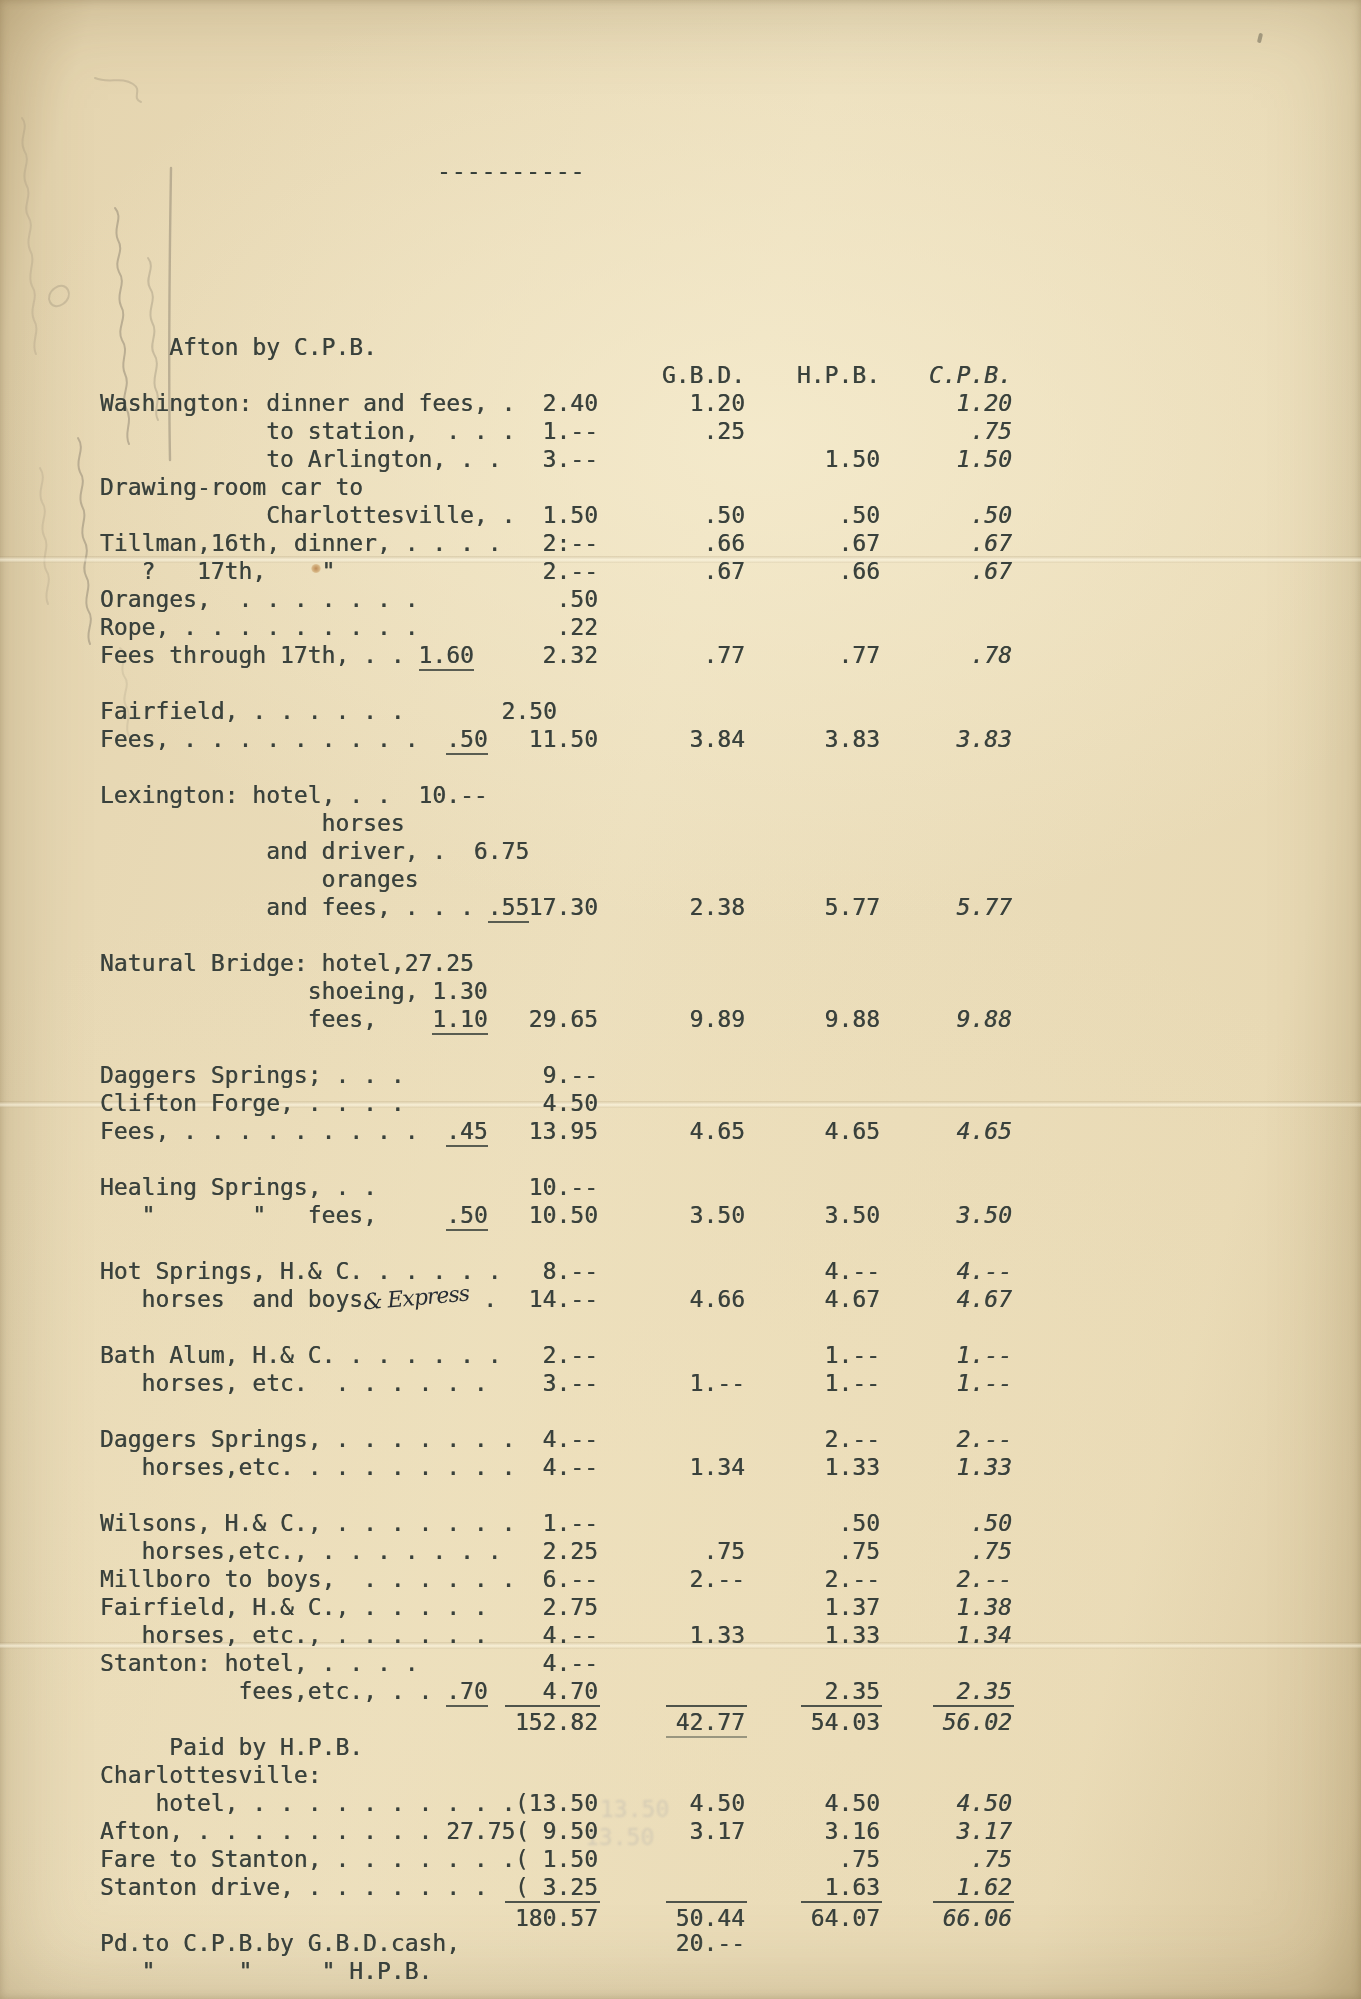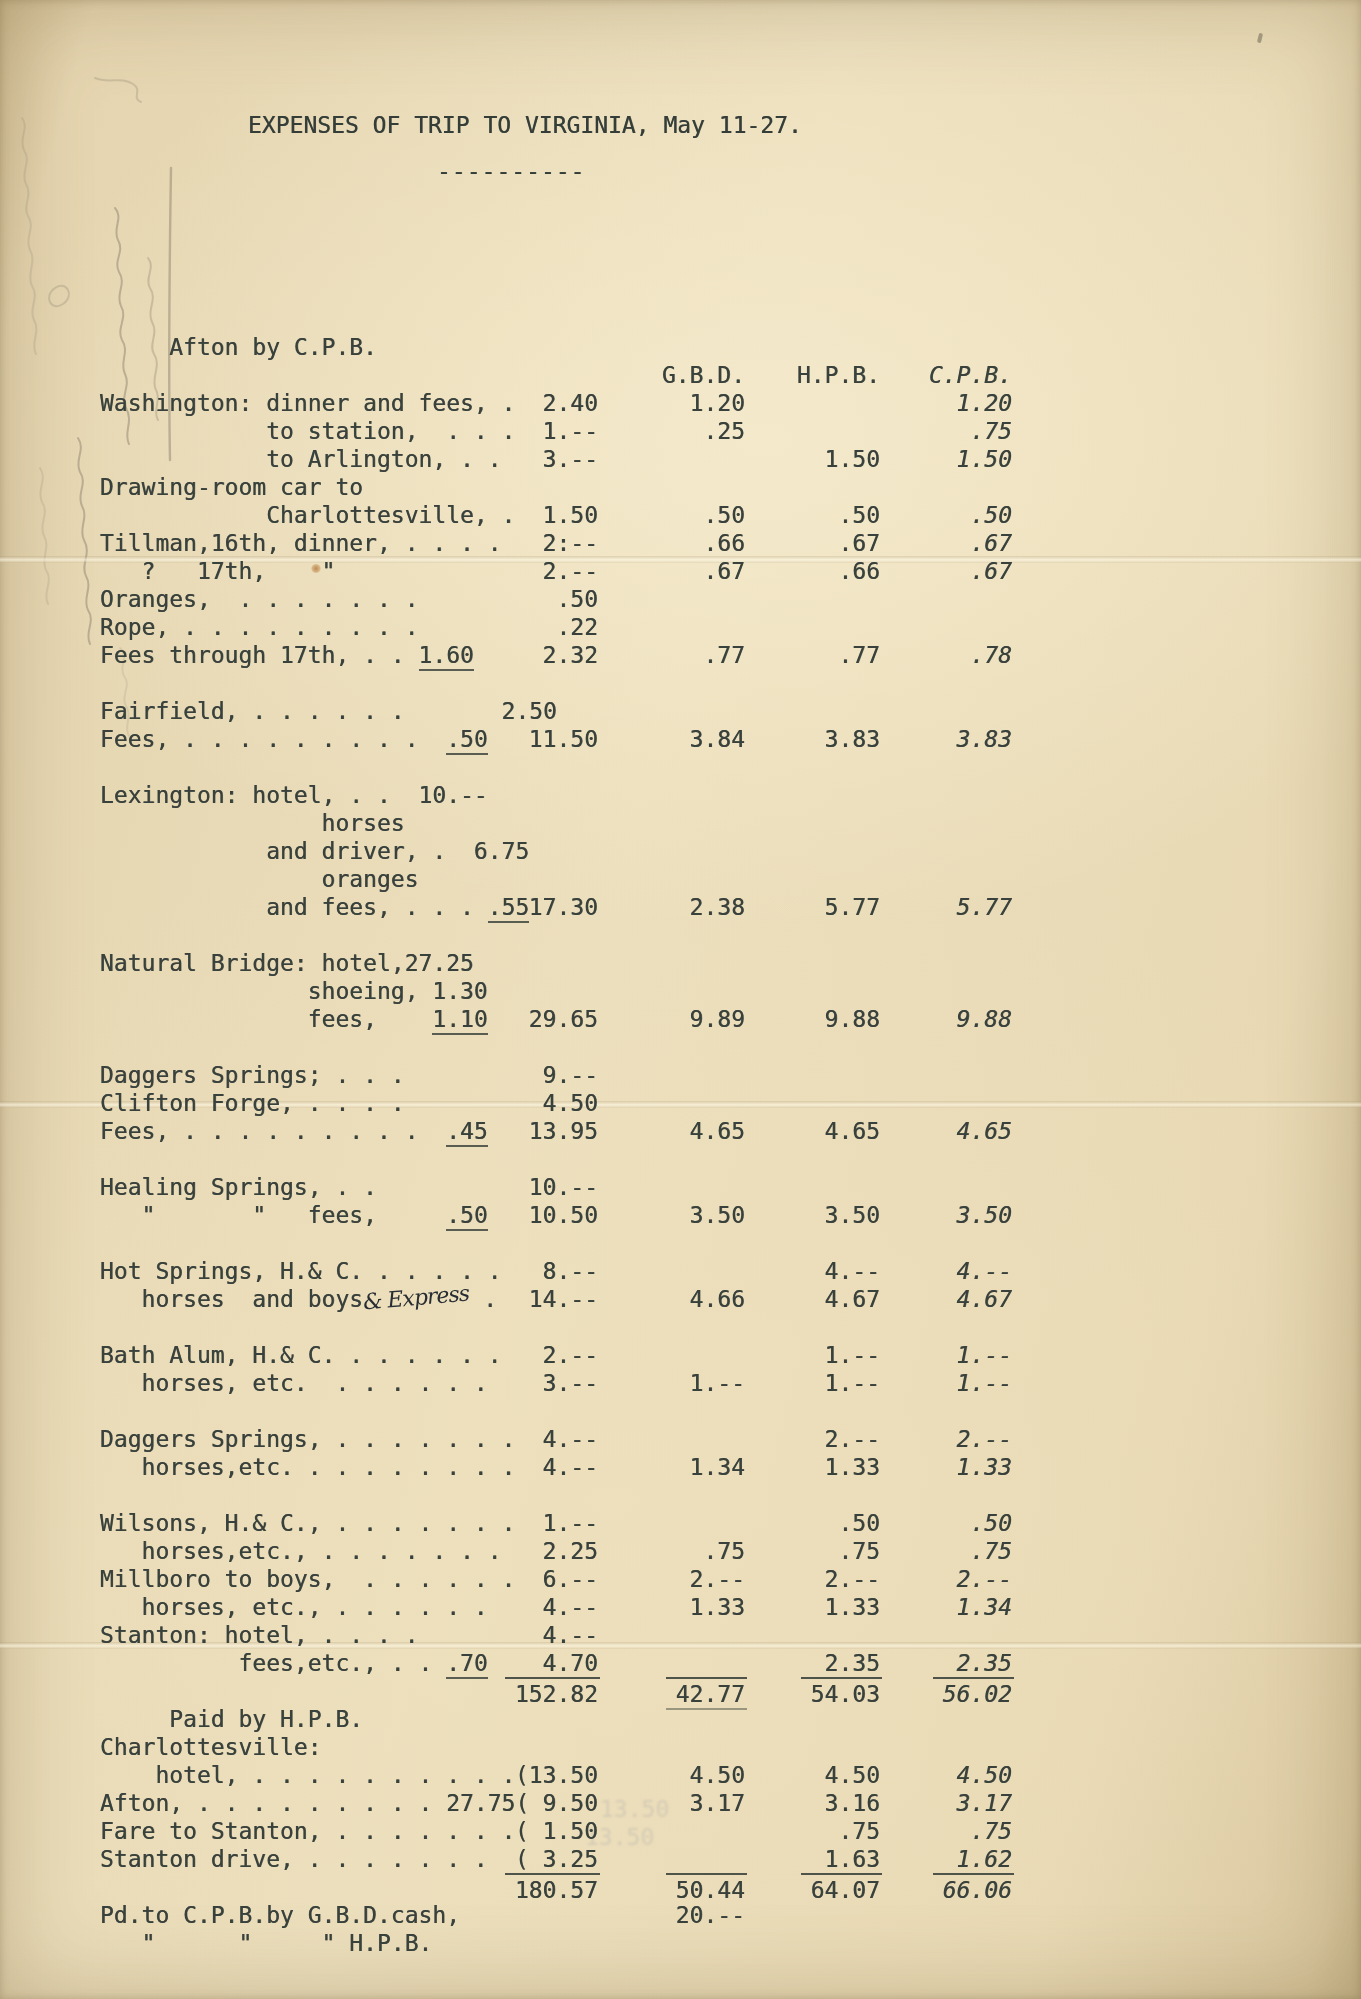--- a/index.html
+++ b/index.html
@@ -57,21 +57,20 @@
       <path d="M120 600 c10 8 -2 18 4 28 c8 10 -4 20 2 30 c7 10 -3 20 3 30" opacity=".35"></path>
     </g>
   </svg>
 
   <div class="crease" style="top:556px"></div>
   <div class="crease" style="top:1101px"></div>
   <div class="crease" style="top:1642px"></div>
   <div class="stain"></div>
   <div class="mark"></div>
 
-  <div class="title">EXPENSES OF TRIP TO VIRGINIA, May 11-27.</div>
   <div class="dashes">----------</div>
 
   <div class="ghost" style="left:600px;top:1796px">13.50</div>
   <div class="ghost" style="left:585px;top:1824px">13.50</div>
 
   <div class="flow">
     <div class="line"><span class="lbl">     Afton by C.P.B.</span></div>
     <div class="line hdr"><span class="c gbd">G.B.D.</span><span class="c hpb">H.P.B.</span><span class="c cpb">C.P.B.</span></div>
 
     <div class="line"><span class="lbl">Washington: dinner and fees, .</span><span class="ul"></span><span class="c sum">2.40</span><span class="c gbd">1.20</span><span class="c hpb"></span><span class="c cpb">1.20</span></div>
@@ -110,20 +109,21 @@
     <div class="line blank"></div>
     <div class="line"><span class="lbl">Bath Alum, H.&amp; C. . . . . . . </span><span class="c sum">2.--</span><span class="c gbd"></span><span class="c hpb">1.--</span><span class="c cpb">1.--</span></div>
     <div class="line"><span class="lbl">   horses, etc.  . . . . . . </span><span class="c sum">3.--</span><span class="c gbd">1.--</span><span class="c hpb">1.--</span><span class="c cpb">1.--</span></div>
     <div class="line blank"></div>
     <div class="line"><span class="lbl">Daggers Springs, . . . . . . . </span><span class="c sum">4.--</span><span class="c gbd"></span><span class="c hpb">2.--</span><span class="c cpb">2.--</span></div>
     <div class="line"><span class="lbl">   horses,etc. . . . . . . . . </span><span class="c sum">4.--</span><span class="c gbd">1.34</span><span class="c hpb">1.33</span><span class="c cpb">1.33</span></div>
     <div class="line blank"></div>
     <div class="line"><span class="lbl">Wilsons, H.&amp; C., . . . . . . . </span><span class="c sum">1.--</span><span class="c gbd"></span><span class="c hpb">.50</span><span class="c cpb">.50</span></div>
     <div class="line"><span class="lbl">   horses,etc., . . . . . . . </span><span class="c sum">2.25</span><span class="c gbd">.75</span><span class="c hpb">.75</span><span class="c cpb">.75</span></div>
     <div class="line"><span class="lbl">Millboro to boys,  . . . . . . </span><span class="c sum">6.--</span><span class="c gbd">2.--</span><span class="c hpb">2.--</span><span class="c cpb">2.--</span></div>
+    <div class="line"><span class="lbl">Fairfield, H.&amp; C., . . . . . </span><span class="c sum">2.75</span><span class="c gbd"></span><span class="c hpb">1.37</span><span class="c cpb">1.38</span></div>
     <div class="line"><span class="lbl">   horses, etc., . . . . . . </span><span class="c sum">4.--</span><span class="c gbd">1.33</span><span class="c hpb">1.33</span><span class="c cpb">1.34</span></div>
     <div class="line"><span class="lbl">Stanton: hotel, . . . . </span><span class="c sum">4.--</span></div>
     <div class="line"><span class="lbl">          fees,etc., . . </span><span class="ul">.70</span><span class="c sum">4.70</span><span class="c gbd"></span><span class="c hpb">2.35</span><span class="c cpb">2.35</span></div>
     <div class="line total"><span class="c sum"><span class="rule">152.82</span></span><span class="c gbd"><span class="rule rule2">42.77</span></span><span class="c hpb"><span class="rule">54.03</span></span><span class="c cpb"><span class="rule">56.02</span></span></div>
     <div class="line"><span class="lbl">     Paid by H.P.B.</span></div>
     <div class="line"><span class="lbl">Charlottesville:</span></div>
     <div class="line"><span class="lbl">    hotel, . . . . . . . . . . </span><span class="c sum">(13.50</span><span class="c gbd">4.50</span><span class="c hpb">4.50</span><span class="c cpb">4.50</span></div>
     <div class="line"><span class="lbl">Afton, . . . . . . . . . 27.75(</span><span class="c sum">9.50</span><span class="c gbd">3.17</span><span class="c hpb">3.16</span><span class="c cpb">3.17</span></div>
     <div class="line"><span class="lbl">Fare to Stanton, . . . . . . . </span><span class="c sum">( 1.50</span><span class="c gbd"></span><span class="c hpb">.75</span><span class="c cpb">.75</span></div>
     <div class="line"><span class="lbl">Stanton drive, . . . . . . . </span><span class="c sum">( 3.25</span><span class="c gbd"></span><span class="c hpb">1.63</span><span class="c cpb">1.62</span></div>

